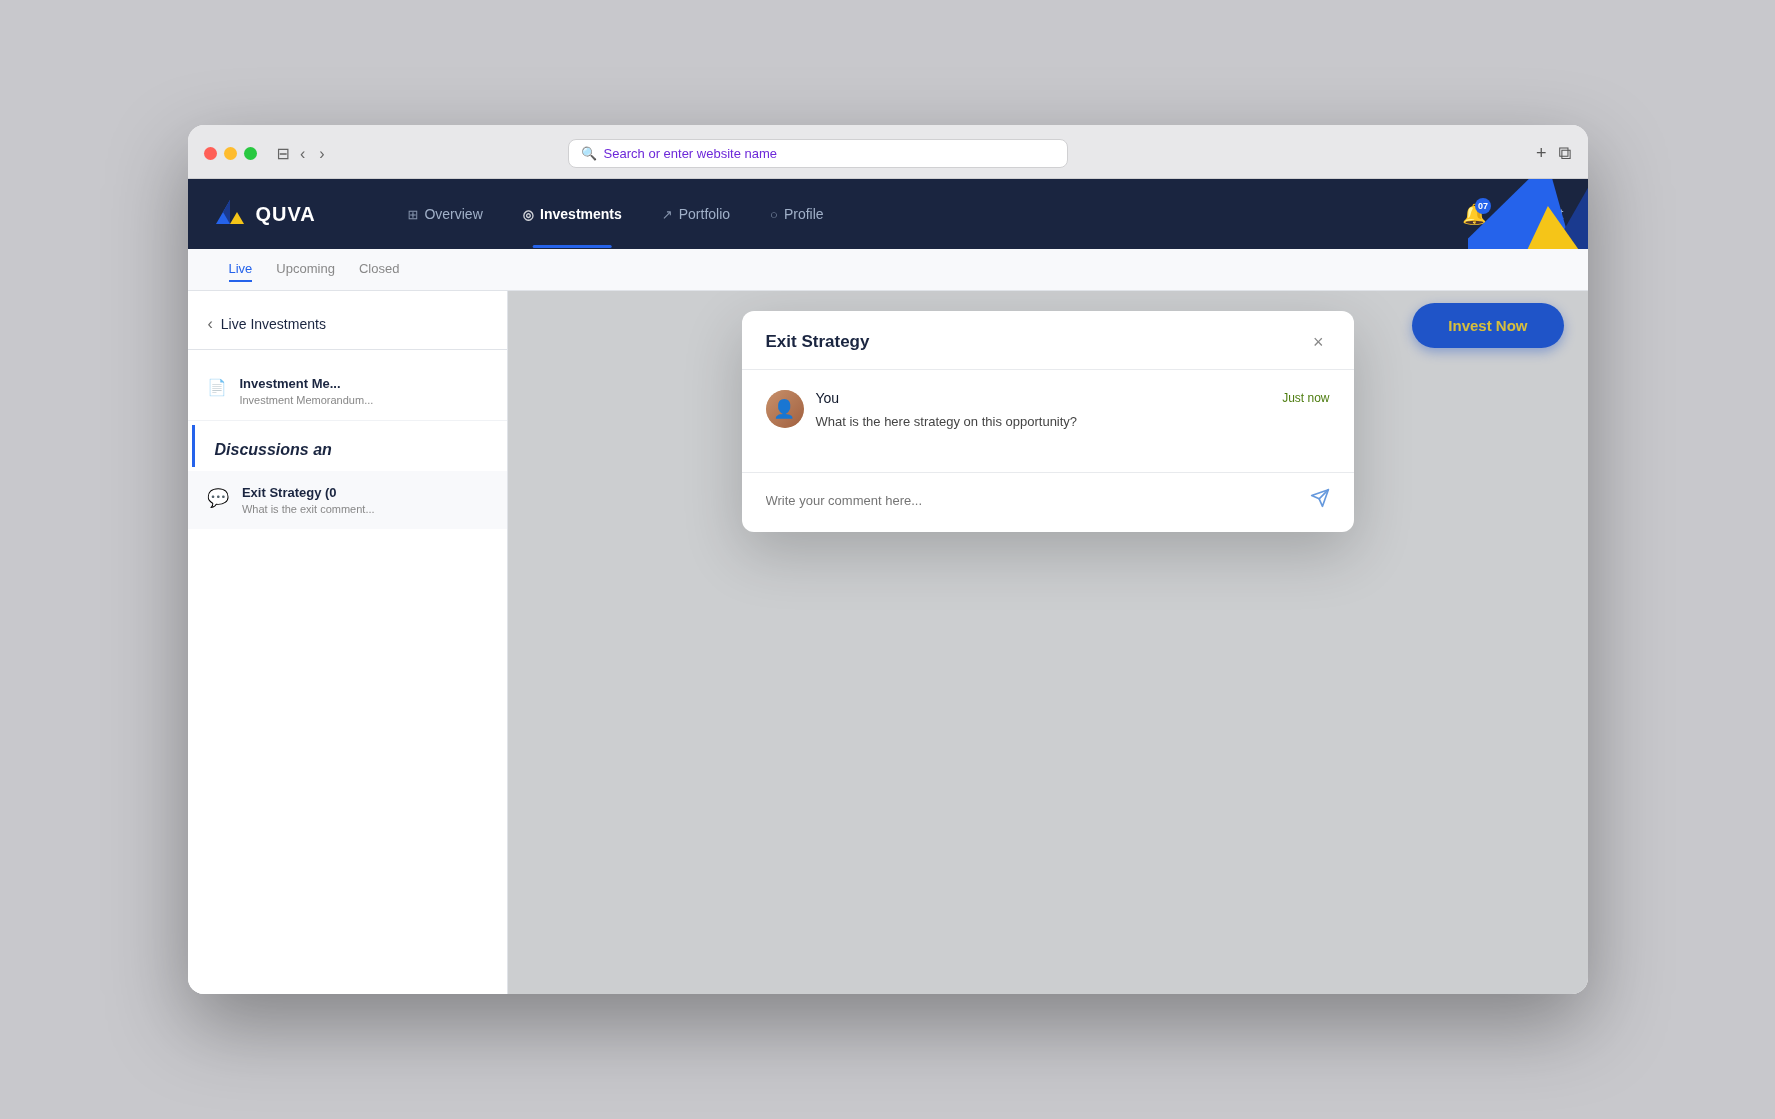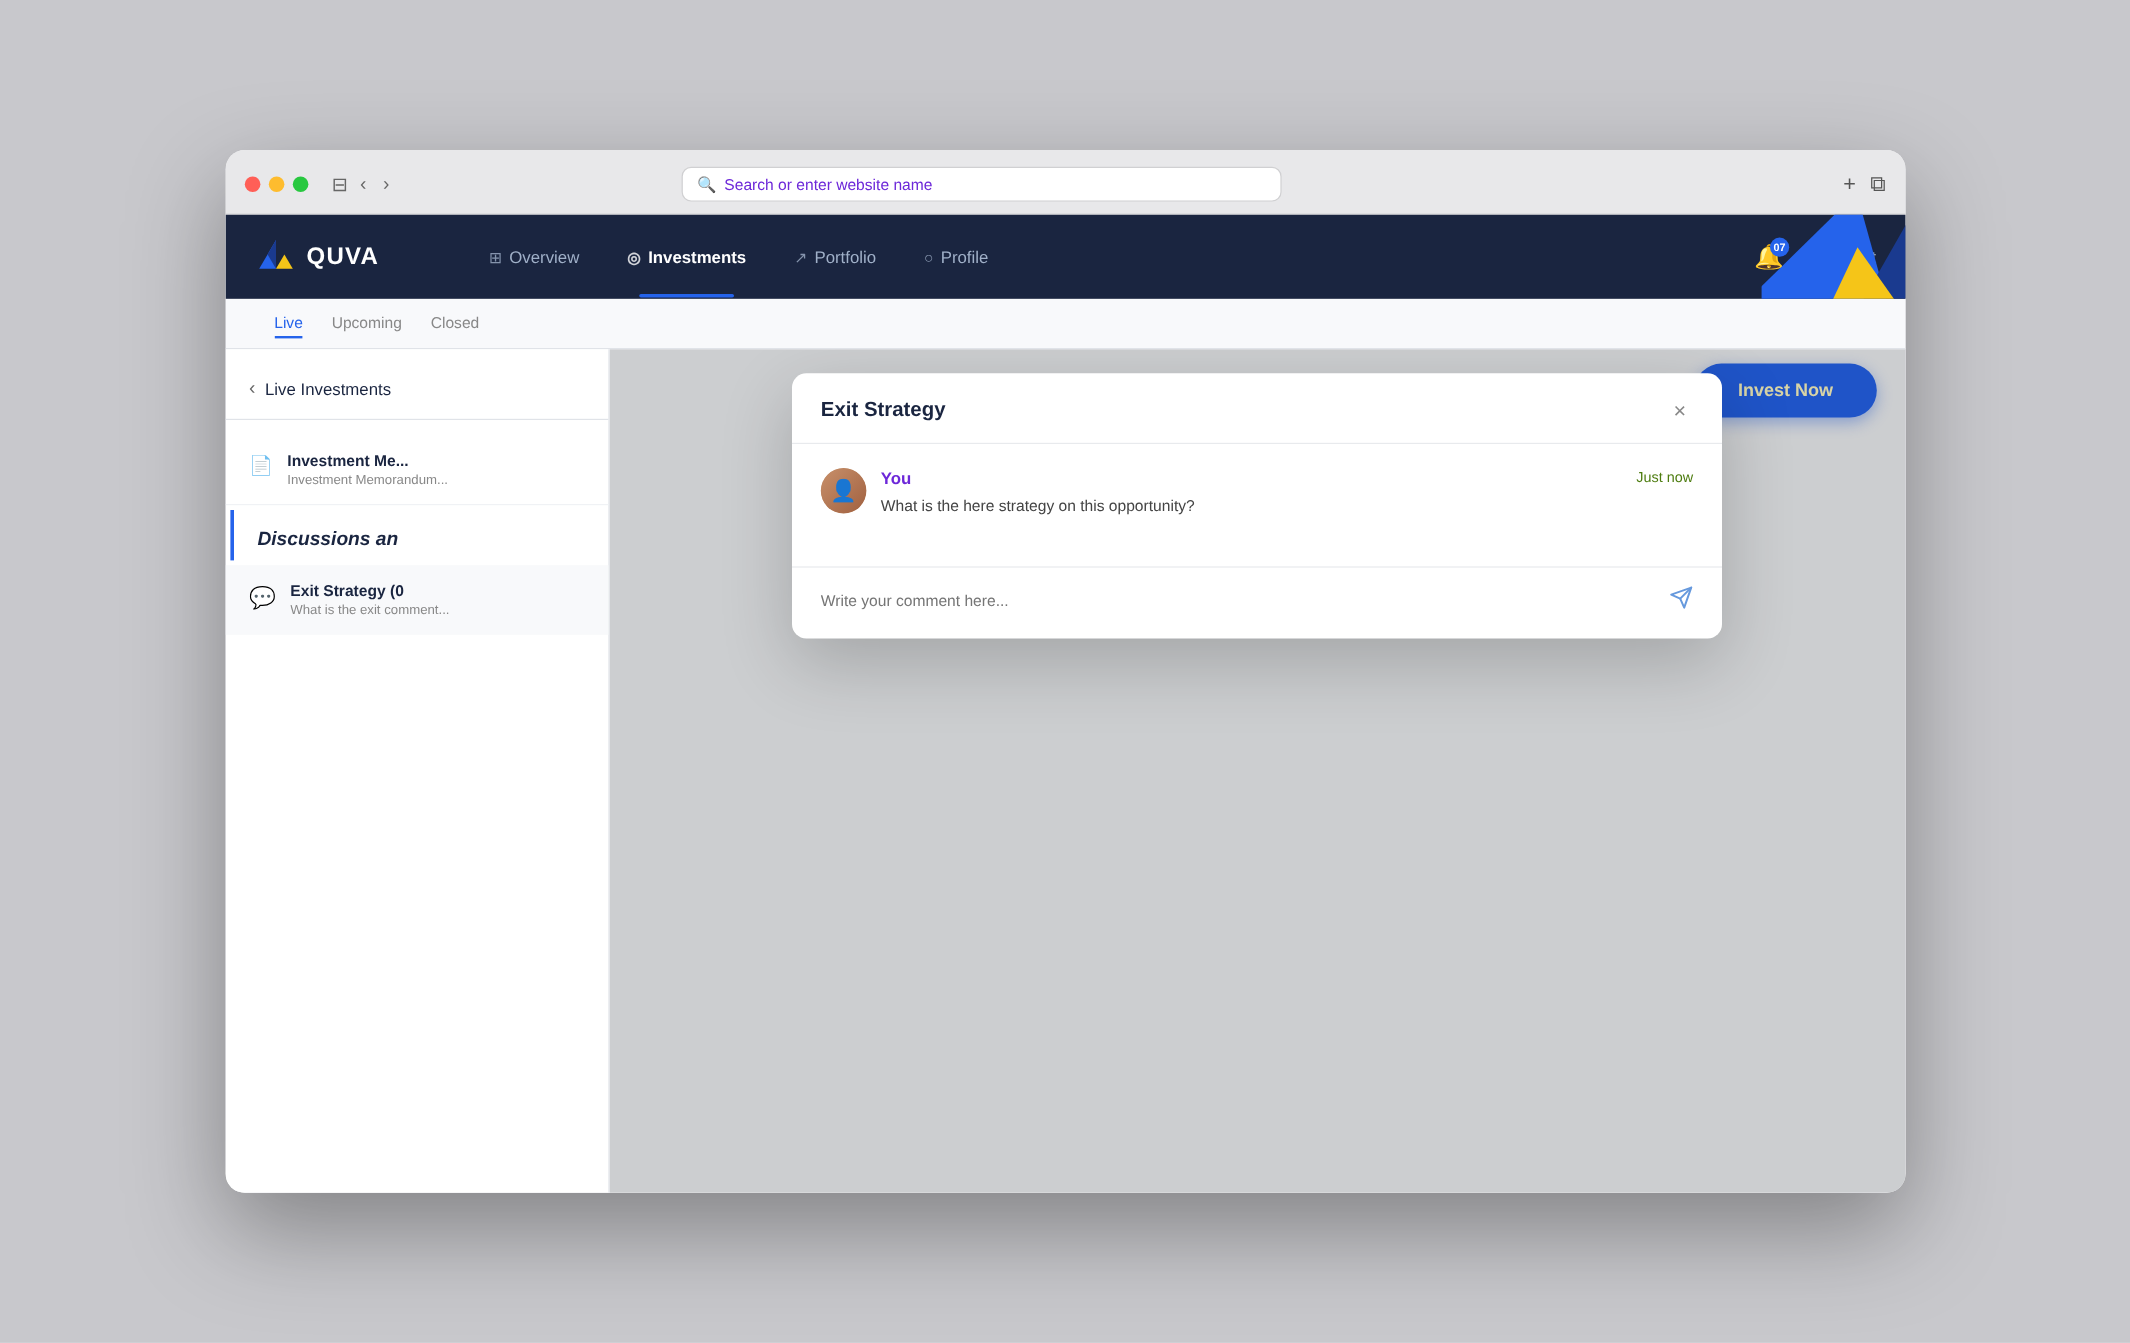--- a/index.html
+++ b/index.html
@@ -396,21 +396,21 @@
     
     .invest-now-area {
       position: absolute;
       top: 12px;
       right: 24px;
       z-index: 5;
     }
 
     .invest-now-btn {
       background: #2563eb;
-      color: #fef9c3;
+      color: #fde047;
       border: none;
       border-radius: 30px;
       padding: 14px 36px;
       font-size: 15px;
       font-weight: 600;
       cursor: pointer;
       white-space: nowrap;
       box-shadow: 0 4px 12px rgba(37,99,235,0.4);
     }
 
@@ -422,21 +422,21 @@
       z-index: 10;
       display: flex;
       align-items: flex-start;
       justify-content: center;
       padding-top: 20px;
     }
 
     .modal {
       background: white;
       border-radius: 12px;
-      width: 775px;
+      width: 612px;
       max-height: 520px;
       box-shadow: 0 20px 60px rgba(0,0,0,0.2);
       display: flex;
       flex-direction: column;
       overflow: hidden;
     }
 
     .modal-header {
       display: flex;
       align-items: center;
@@ -508,22 +508,22 @@
 
     .comment-header-row {
       display: flex;
       align-items: center;
       justify-content: space-between;
       margin-bottom: 6px;
     }
 
     .comment-author {
       font-size: 14px;
-      font-weight: 700;
-      color: #6d28d9;
+      font-weight: 400;
+      color: #0f172a;
     }
 
     .comment-time {
       font-size: 12px;
       color: #4d7c0f;
     }
 
     .comment-text {
       font-size: 13px;
       color: #444;

